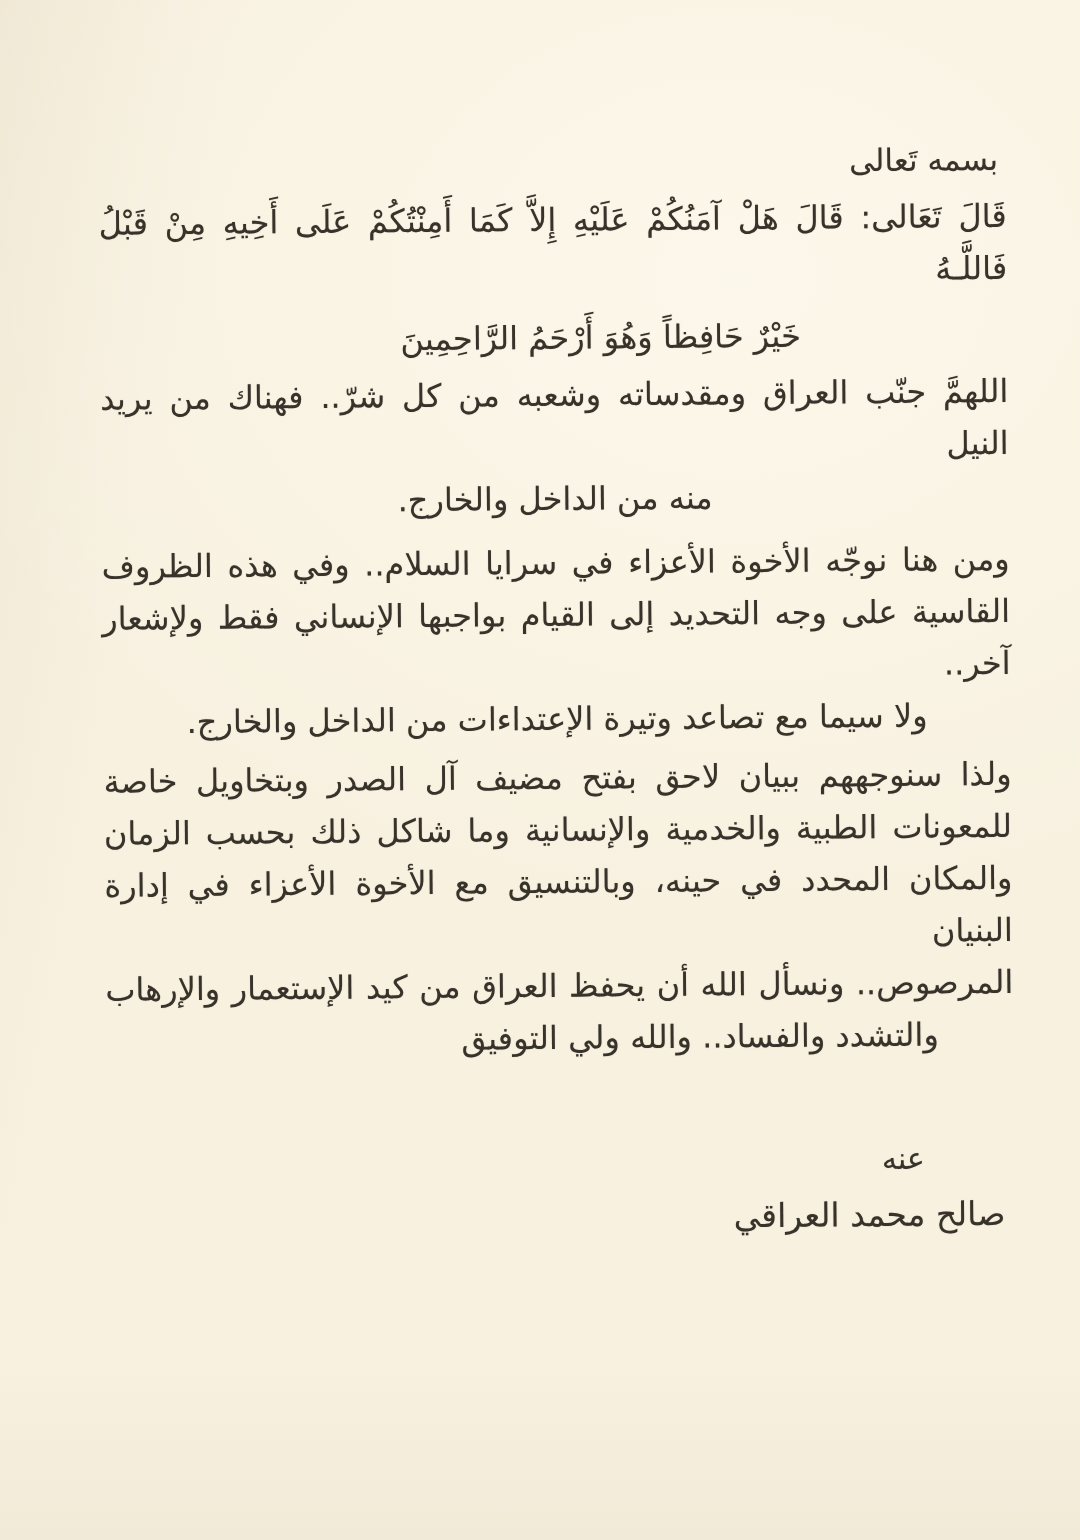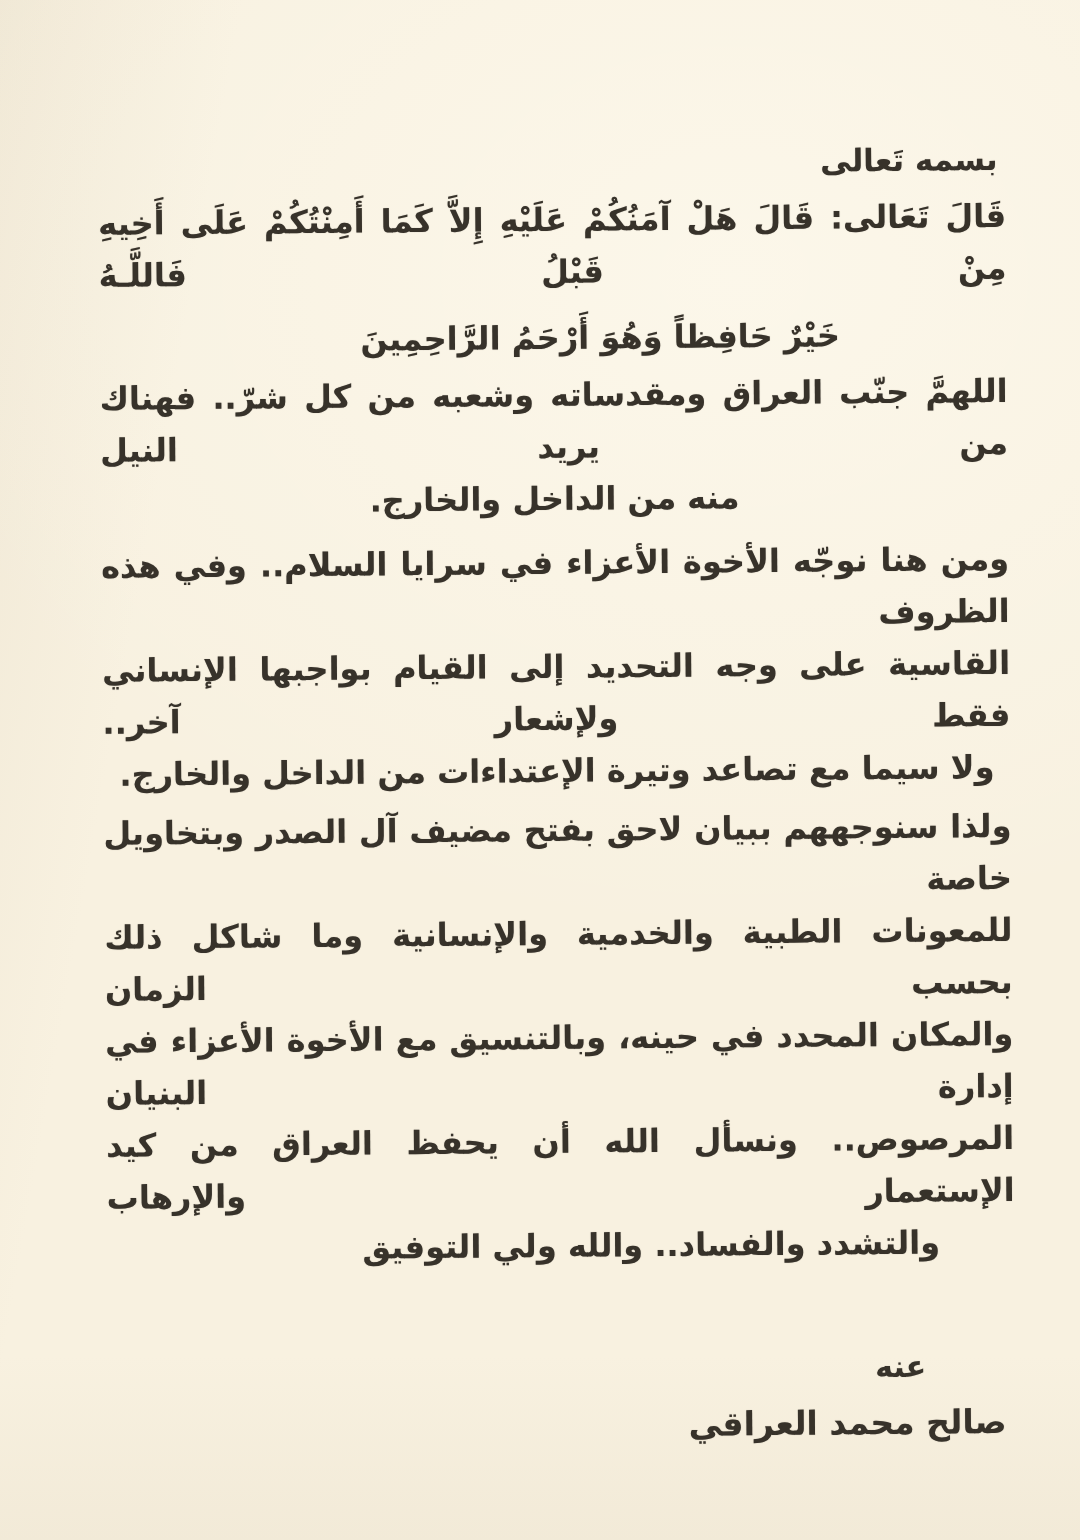--- a/index.html
+++ b/index.html
@@ -19,21 +19,20 @@
   }
   .page {
     position: relative;
     width: 1080px;
     height: 1540px;
     background:
       radial-gradient(ellipse 1400px 1100px at 68% 18%, rgba(255,252,242,0.55), rgba(255,252,242,0) 60%),
       linear-gradient(100deg, rgba(226,216,194,0.35) 0%, rgba(226,216,194,0) 18%),
       linear-gradient(0deg, rgba(228,218,196,0.30) 0%, rgba(228,218,196,0) 12%),
       var(--paper);
-    font-weight: bold;
   }
   .sheet {
     position: absolute;
     top: 0;
     right: 0;
     width: 1080px;
     box-sizing: border-box;
     padding: 144px 72px 0 100px;
     transform: rotate(-0.5deg);
     transform-origin: 50% 30%;

